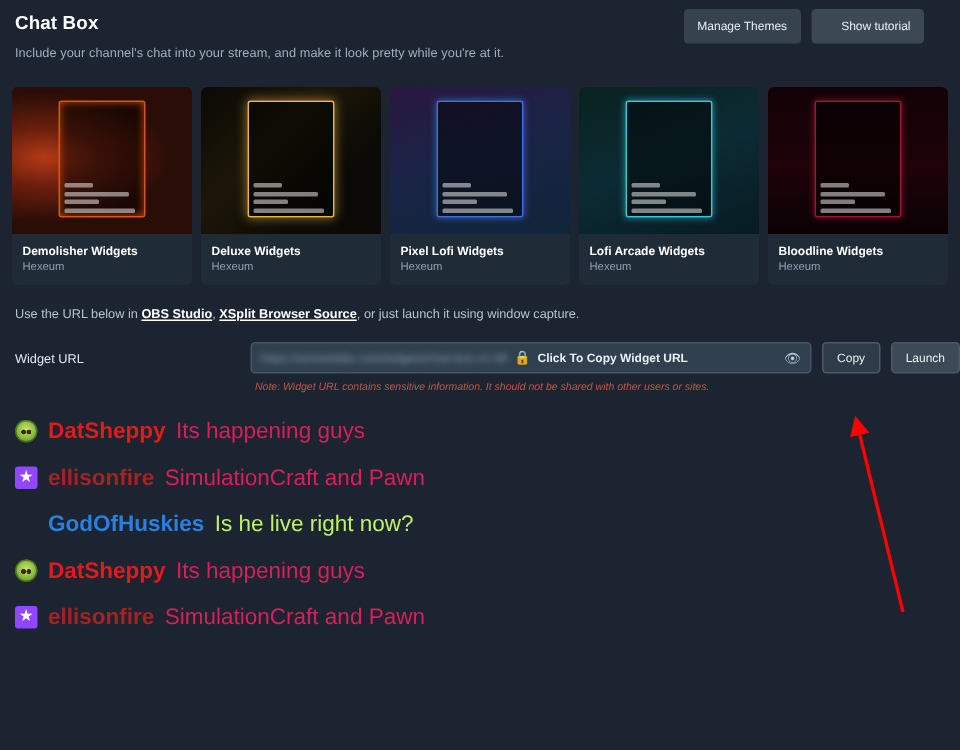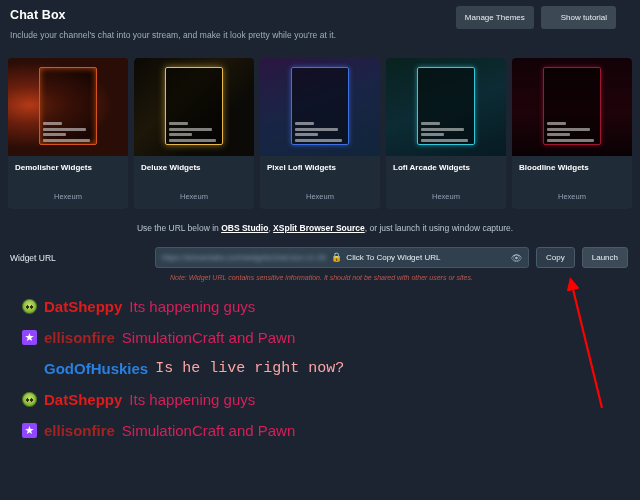--- a/index.html
+++ b/index.html
@@ -66,49 +66,49 @@
      radial-gradient(circle at 26% 34%, rgba(40,170,150,.45) 0 13%, transparent 14%),
      radial-gradient(circle at 78% 60%, rgba(40,140,170,.40) 0 12%, transparent 13%); }
   .t-lofi .frame { border-color: #35c8d8; box-shadow: 0 0 5px rgba(53,200,216,.6); }
   .t-bloodline { background:
      linear-gradient(180deg,#120207,#1e0309 55%,#0a0104),
      repeating-conic-gradient(from 200deg at 50% 60%, rgba(200,20,60,.30) 0 3deg, transparent 3deg 12deg); }
   .t-bloodline .frame { border-color: #9d1730; box-shadow: 0 0 5px rgba(190,25,60,.55); }
 
   .card-body { padding: 7px 7px 8px 7px; }
   .card-name { font-size: 8px; font-weight: bold; color: #ffffff; }
-  .card-author { font-size: 7.5px; color: #8fa0b2; margin-top: 20px; text-align: center; }
-
-  
-  .url-hint { font-size: 8.5px; color: #b6c4d2; padding: 14px 0 0 10px; text-align: center; }
+  .card-author { font-size: 7.5px; color: #8fa0b2; margin-top: 1px; }
+
+  
+  .url-hint { font-size: 8.5px; color: #b6c4d2; padding: 14px 0 0 10px; }
   .url-hint a { color: #ffffff; text-decoration: underline; font-weight: bold; }
-  .url-row { display: flex; align-items: center; padding: 14px 12px 0 10px; justify-content: space-between; }
+  .url-row { display: flex; align-items: center; padding: 14px 0 0 10px; justify-content: space-between; }
   .url-label { font-size: 8.5px; color: #e4ebf2; width: 160px; }
   .url-field {
     flex: 0 0 374px; height: 21px; background: #30404f; border: 1px solid #445565;
     border-radius: 3px; display: flex; align-items: center; padding: 0 6px;
     position: relative; cursor: pointer;
   }
   .url-blur {
     font-size: 7.5px; color: #8ea2b6; filter: blur(2.1px); user-select: none;
     white-space: nowrap; letter-spacing: .2px;
   }
   .lock { margin: 0 4px 0 5px; font-size: 9px; line-height: 1; }
-  .copy-hint { font-size: 8px; color: #e9eff5; white-space: nowrap; }
+  .copy-hint { font-size: 8px; color: #e9eff5; white-space: nowrap; font-weight: bold; }
   .eye { margin-left: auto; font-size: 9px; color: #b6c6d4; }
   .ubtn {
     margin-left: 7px; border: 1px solid #4a5a69; border-radius: 3px; color: #e9eff5;
     font-size: 8px; padding: 5px 9px; background: #2e3b48; cursor: pointer;
     font-family: "Liberation Sans", sans-serif;
   }
   .ubtn.launch { background: #3c4a57; }
   .url-note { font-size: 7px; color: #c0564e; font-style: italic; padding: 6px 0 0 170px; }
 
   
-  .chat { padding: 10px 0 0 22px; }
+  .chat { padding: 10px 0 0 10px; }
   .msg { display: flex; align-items: center; height: 31px; }
   .badge {
     width: 15px; height: 15px; border-radius: 2px; margin-right: 7px;
     display: flex; align-items: center; justify-content: center; flex: 0 0 15px;
   }
   .badge.face {
     background: radial-gradient(circle at 50% 42%, #c9e36a 0%, #8cbf3f 48%, #4f7a1e 100%);
     border-radius: 50%;
     box-shadow: inset 0 0 0 1px rgba(0,0,0,.35);
   }
@@ -255,21 +255,21 @@
       <span class="mtext" style="color: rgb(216, 31, 90);">Its happening guys</span>
     </div>
     <div class="msg">
       <span class="badge star">★</span>
       <span class="uname" style="color: rgb(165, 34, 34);">ellisonfire</span>
       <span class="mtext" style="color: rgb(216, 31, 90);">SimulationCraft and Pawn</span>
     </div>
     <div class="msg">
       <span class="badge none"></span>
       <span class="uname" style="color: rgb(42, 127, 224);">GodOfHuskies</span>
-      <span class="mtext" style="color: #fca5a5; font-family: Liberation Mono, monospace;">Is he live right now?</span>
+      <span class="mtext" style="color: #bef264;">Is he live right now?</span>
     </div>
     <div class="msg">
       <span class="badge face"></span>
       <span class="uname" style="color: rgb(224, 27, 27);">DatSheppy</span>
       <span class="mtext" style="color: rgb(216, 31, 90);">Its happening guys</span>
     </div>
     <div class="msg">
       <span class="badge star">★</span>
       <span class="uname" style="color: rgb(165, 34, 34);">ellisonfire</span>
       <span class="mtext" style="color: rgb(216, 31, 90);">SimulationCraft and Pawn</span>

